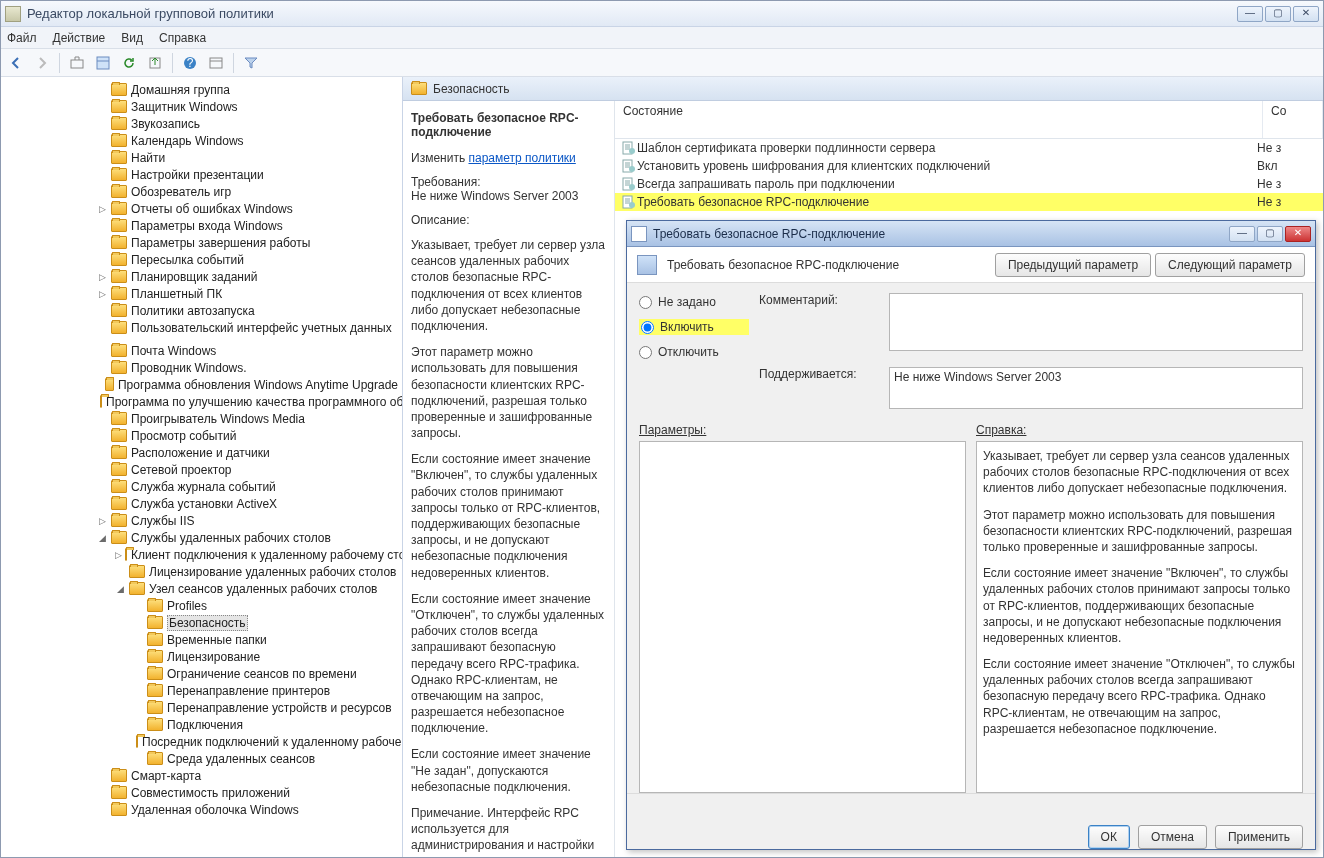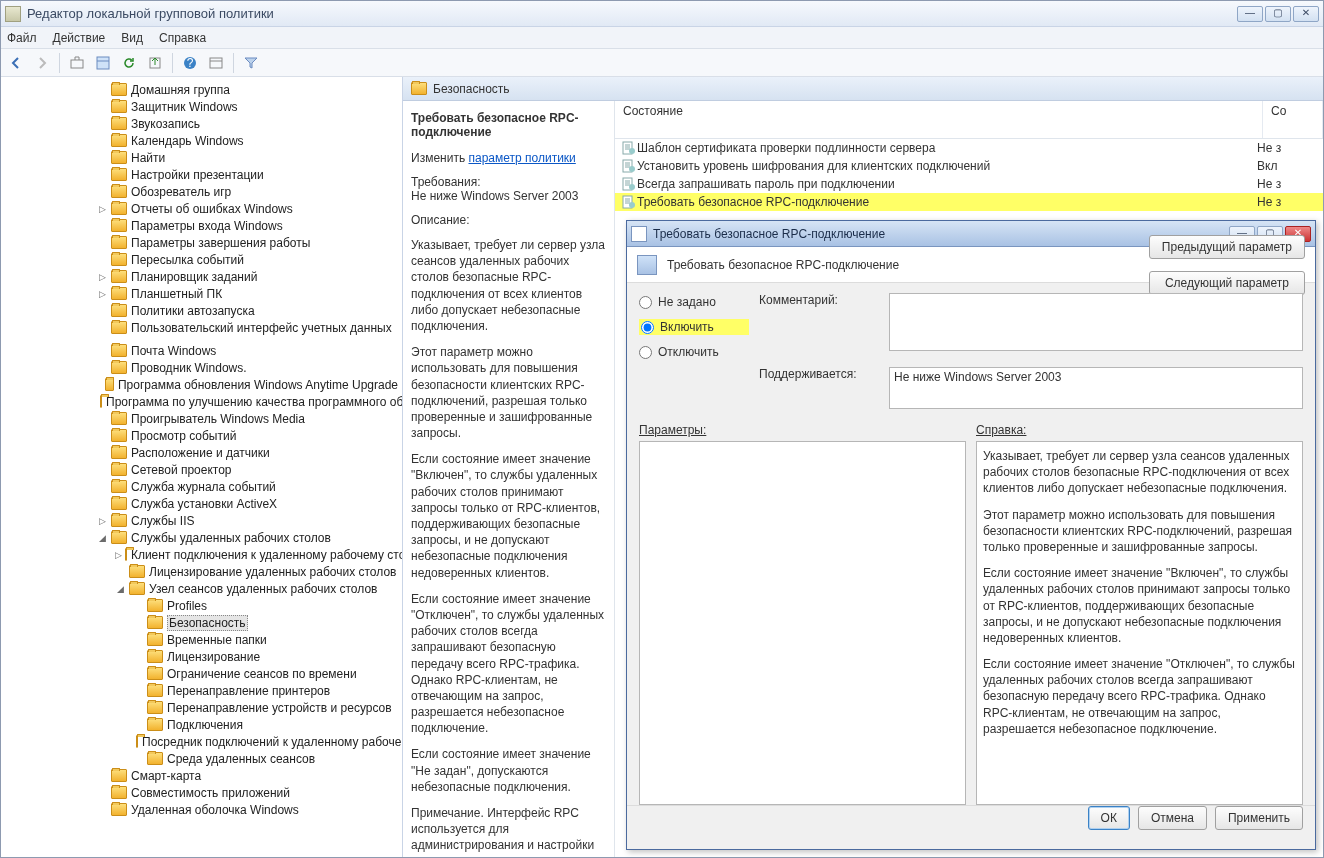--- a/index.html
+++ b/index.html
@@ -55,39 +55,39 @@
 
 .dialog { position:absolute; left:626px; top:220px; width:690px; height:630px; border:1px solid #4b6a9e; background:#f0f0f0; box-shadow: 2px 2px 6px rgba(0,0,0,.25); display:flex; flex-direction:column; }
 .dlg-title { height:26px; background:linear-gradient(#d6e4f5,#a9c2e4); display:flex; align-items:center; padding:0 4px; border-bottom:1px solid #7a95bf;}
 .dlg-title .icon{width:16px;height:16px;margin-right:6px;background:#fff;border:1px solid #7a95bf;}
 .dlg-title .t{flex:1;color:#1b2d4a;}
 .dlg-title .winbtn{width:26px;height:16px;}
 .dlg-title .close{background:linear-gradient(#e88,#c33);border-color:#a22;color:#fff;}
 .dlg-subhead{height:36px;background:#fff;border-bottom:1px solid #dcdcdc;display:flex;align-items:center;padding:0 10px; gap:10px;}
 .dlg-subhead .icon{width:20px;height:20px;background:linear-gradient(#cfe2f8,#a9c2e4);border:1px solid #7a95bf;}
 .dlg-subhead .t{flex:1;}
-.dlg-nav{display:flex;gap:12px;flex-direction:column;}
+.dlg-nav{display:flex;gap:4px;}
 .btn{height:24px;border:1px solid #a0a0a0;background:linear-gradient(#fdfdfd,#e6e6e6);padding:0 12px;border-radius:3px;font-size:12px;display:inline-flex;align-items:center;justify-content:center;cursor:default;}
 .btn.primary{border-color:#3b82c6;box-shadow:0 0 0 1px #aed0f0 inset;}
 .dlg-body{flex:1;display:grid;grid-template-columns:110px 120px 1fr;grid-template-rows:auto auto auto 1fr;padding:10px 12px 0 12px;gap:8px 10px;overflow:hidden;}
 .radiogrp{grid-column:1/2;grid-row:1/4;display:flex;flex-direction:column;gap:10px;padding-top:2px;}
 .radio{display:flex;align-items:center;gap:6px;}
 .radio input{width:13px;height:13px;}
 .radio.hl{background:#ffff66;padding:1px 2px;}
 .lbl-comment{grid-column:2/3;grid-row:1/2;}
 .ta-comment{grid-column:3/4;grid-row:1/2;height:58px;border:1px solid #b6b6b6;background:#fff;resize:none;font-family:inherit;font-size:12px;}
 .lbl-support{grid-column:2/3;grid-row:3/4;}
 .ta-support{grid-column:3/4;grid-row:3/4;height:42px;border:1px solid #b6b6b6;background:#fff;resize:none;padding:2px 4px;font-family:inherit;font-size:12px;}
 .params-area{grid-column:1/4;grid-row:4/5;display:flex;gap:10px;padding-top:6px;overflow:hidden;}
 .params-left,.params-right{flex:1;display:flex;flex-direction:column;}
 .params-left .lbl,.params-right .lbl{margin-bottom:4px;text-decoration:underline;}
 .params-box{flex:1;border:1px solid #b6b6b6;background:#fff;}
 .help-box{flex:1;border:1px solid #b6b6b6;background:#fff;padding:6px;overflow:auto;}
 .help-box p{margin-bottom:10px;line-height:1.35;}
-.dlg-foot{height:44px;border-top:1px solid #dcdcdc;display:flex;align-items:flex-start;justify-content:flex-end;gap:8px;padding:0 12px;}
+.dlg-foot{height:56px;border-top:1px solid #dcdcdc;display:flex;align-items:flex-end;justify-content:flex-end;gap:8px;padding:0 12px;}
 .policy-icon{width:16px;height:16px;}
 .policy-icon svg{width:16px;height:16px;}
 </style>
 </head>
 <body>
 
 <div class="mainwin">
   <div class="titlebar">
     <span class="icon"></span>
     <span class="title">Редактор локальной групповой политики</span>

